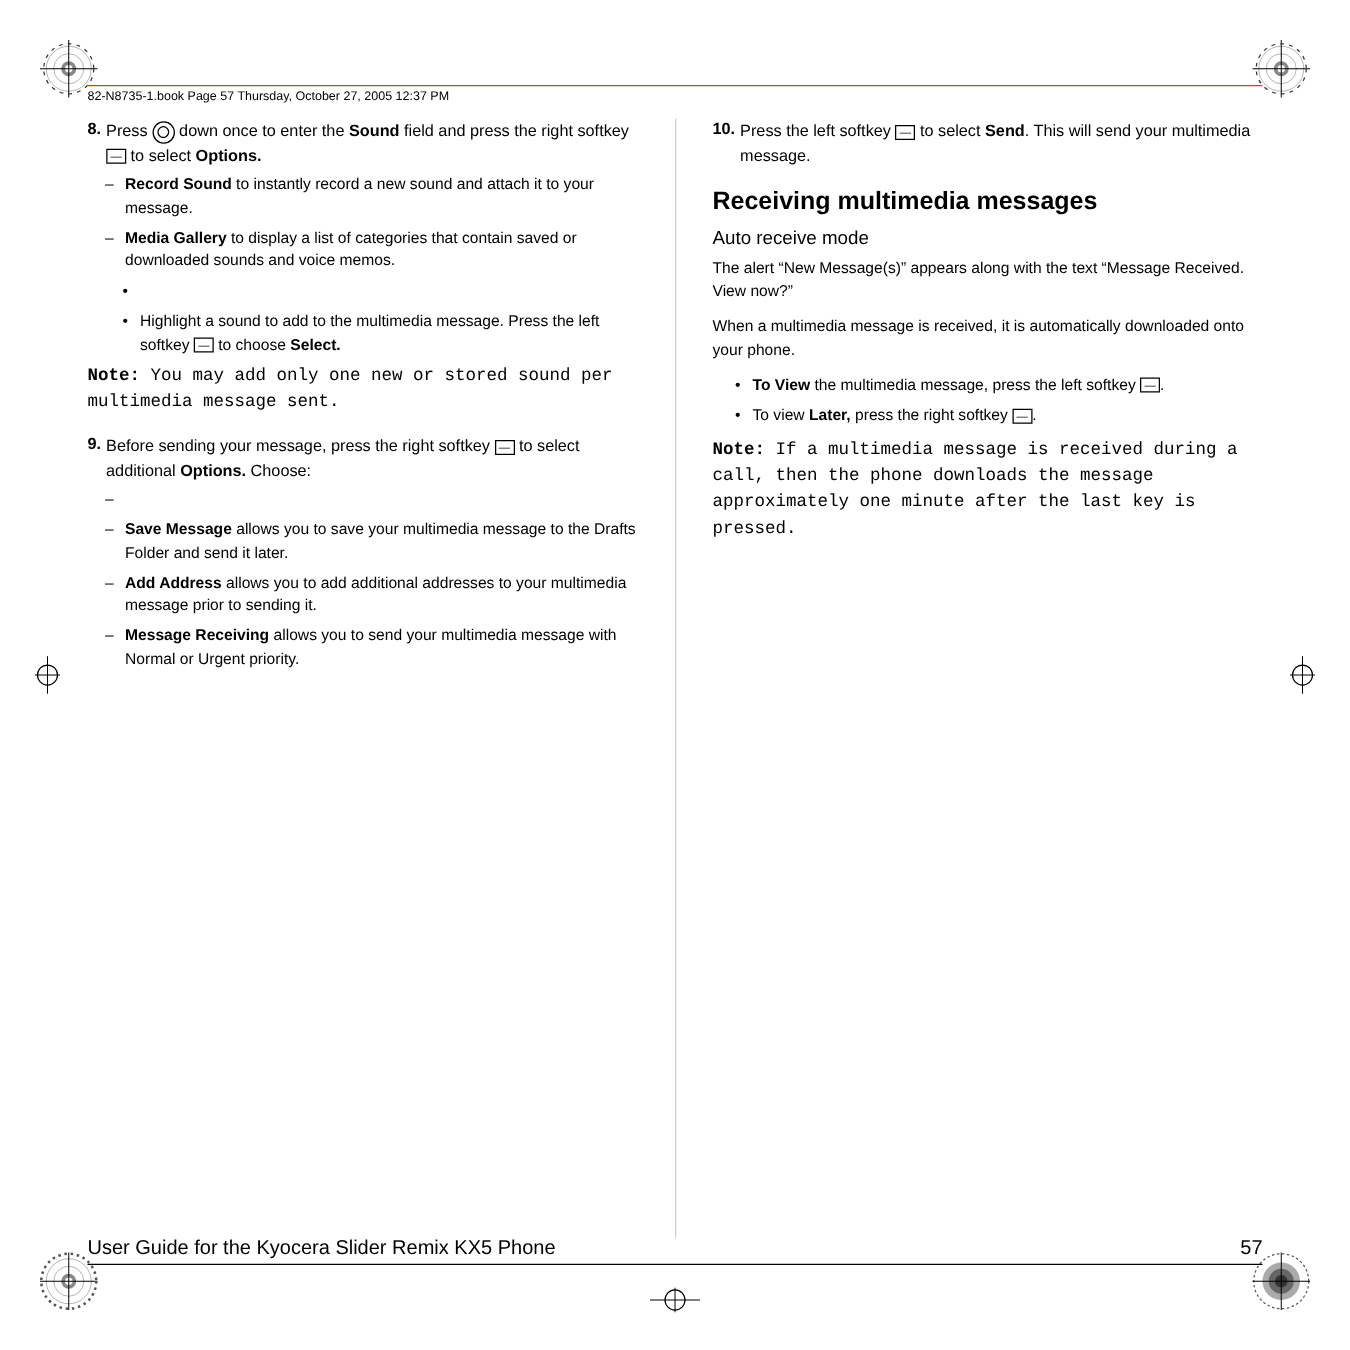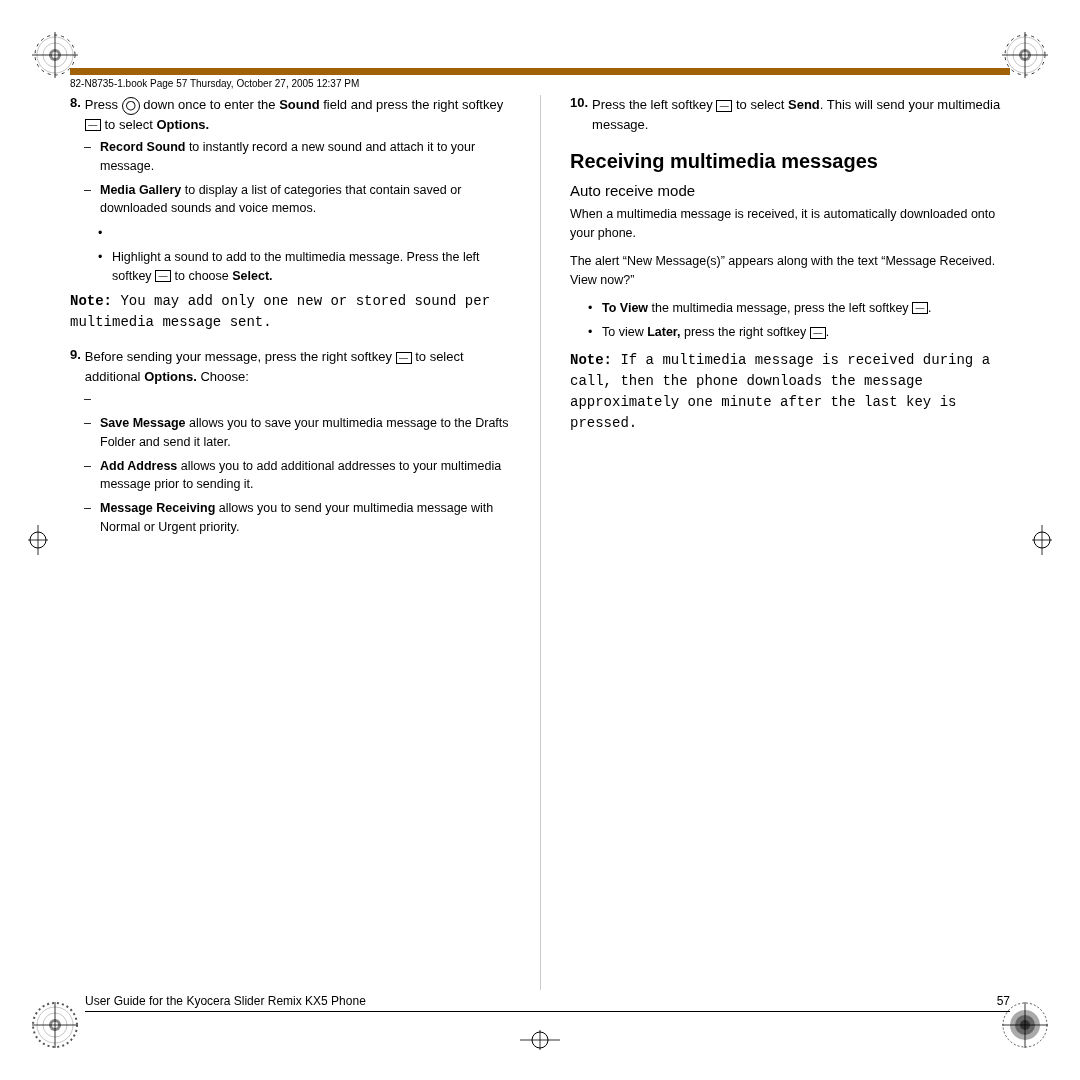--- a/index.html
+++ b/index.html
@@ -28,42 +28,41 @@
     .corner-tr { top: 30px; right: 30px; }
     .corner-bl { bottom: 30px; left: 30px; }
     .corner-br { bottom: 30px; right: 30px; }
 
     
     .header-bar {
       position: absolute;
       top: 68px;
       left: 70px;
       right: 70px;
-      border-top: 7px solid #a16207;
+      border-top: 1px solid #a16207;
       padding-top: 3px;
       font-size: 10px;
       font-family: Arial, sans-serif;
       color: #000;
     }
 
     
     .footer-bar {
       position: absolute;
       bottom: 68px;
       left: 70px;
       right: 70px;
       border-bottom: 1px solid #000;
       padding-bottom: 3px;
-      font-size: 12px;
+      font-size: 16px;
       font-family: Arial, sans-serif;
       color: #000;
       display: flex;
       justify-content: space-between;
       align-items: flex-end;
-      margin-left: 15px;
     }
 
     
     .main-content {
       position: absolute;
       top: 95px;
       left: 70px;
       right: 70px;
       bottom: 90px;
       display: flex;
@@ -349,23 +348,23 @@
         </span>
       </div>
     </div>
 
     <div class="step-block">
       <div class="section-heading">Receiving multimedia messages</div>
 
 
       <div class="subsection-heading">Auto receive mode</div>
 
+      <div class="body-text">The alert “New Message(s)” appears along with the text “Message Received. View now?”</div>
+
       <div class="body-text">When a multimedia message is received, it is automatically downloaded onto your phone.</div>
-
-      <div class="body-text">The alert “New Message(s)” appears along with the text “Message Received. View now?”</div>
 
       <div style="margin-left:18px; margin-bottom:8px;">
         <div style="display:flex; gap:6px; margin-bottom:6px; font-family:Arial,sans-serif; font-size:12.5px; line-height:1.5;">
           <span style="min-width:8px;">•</span>
           <span>
             <strong>To View</strong> the multimedia message, press the left softkey <span style="display:inline-block;width:16px;height:12px;border:1.5px solid #000;vertical-align:middle;background:white;text-align:center;line-height:10px;font-size:9px;">—</span>.
           </span>
         </div>
         <div style="display:flex; gap:6px; margin-bottom:6px; font-family:Arial,sans-serif; font-size:12.5px; line-height:1.5;">
           <span style="min-width:8px;">•</span>

